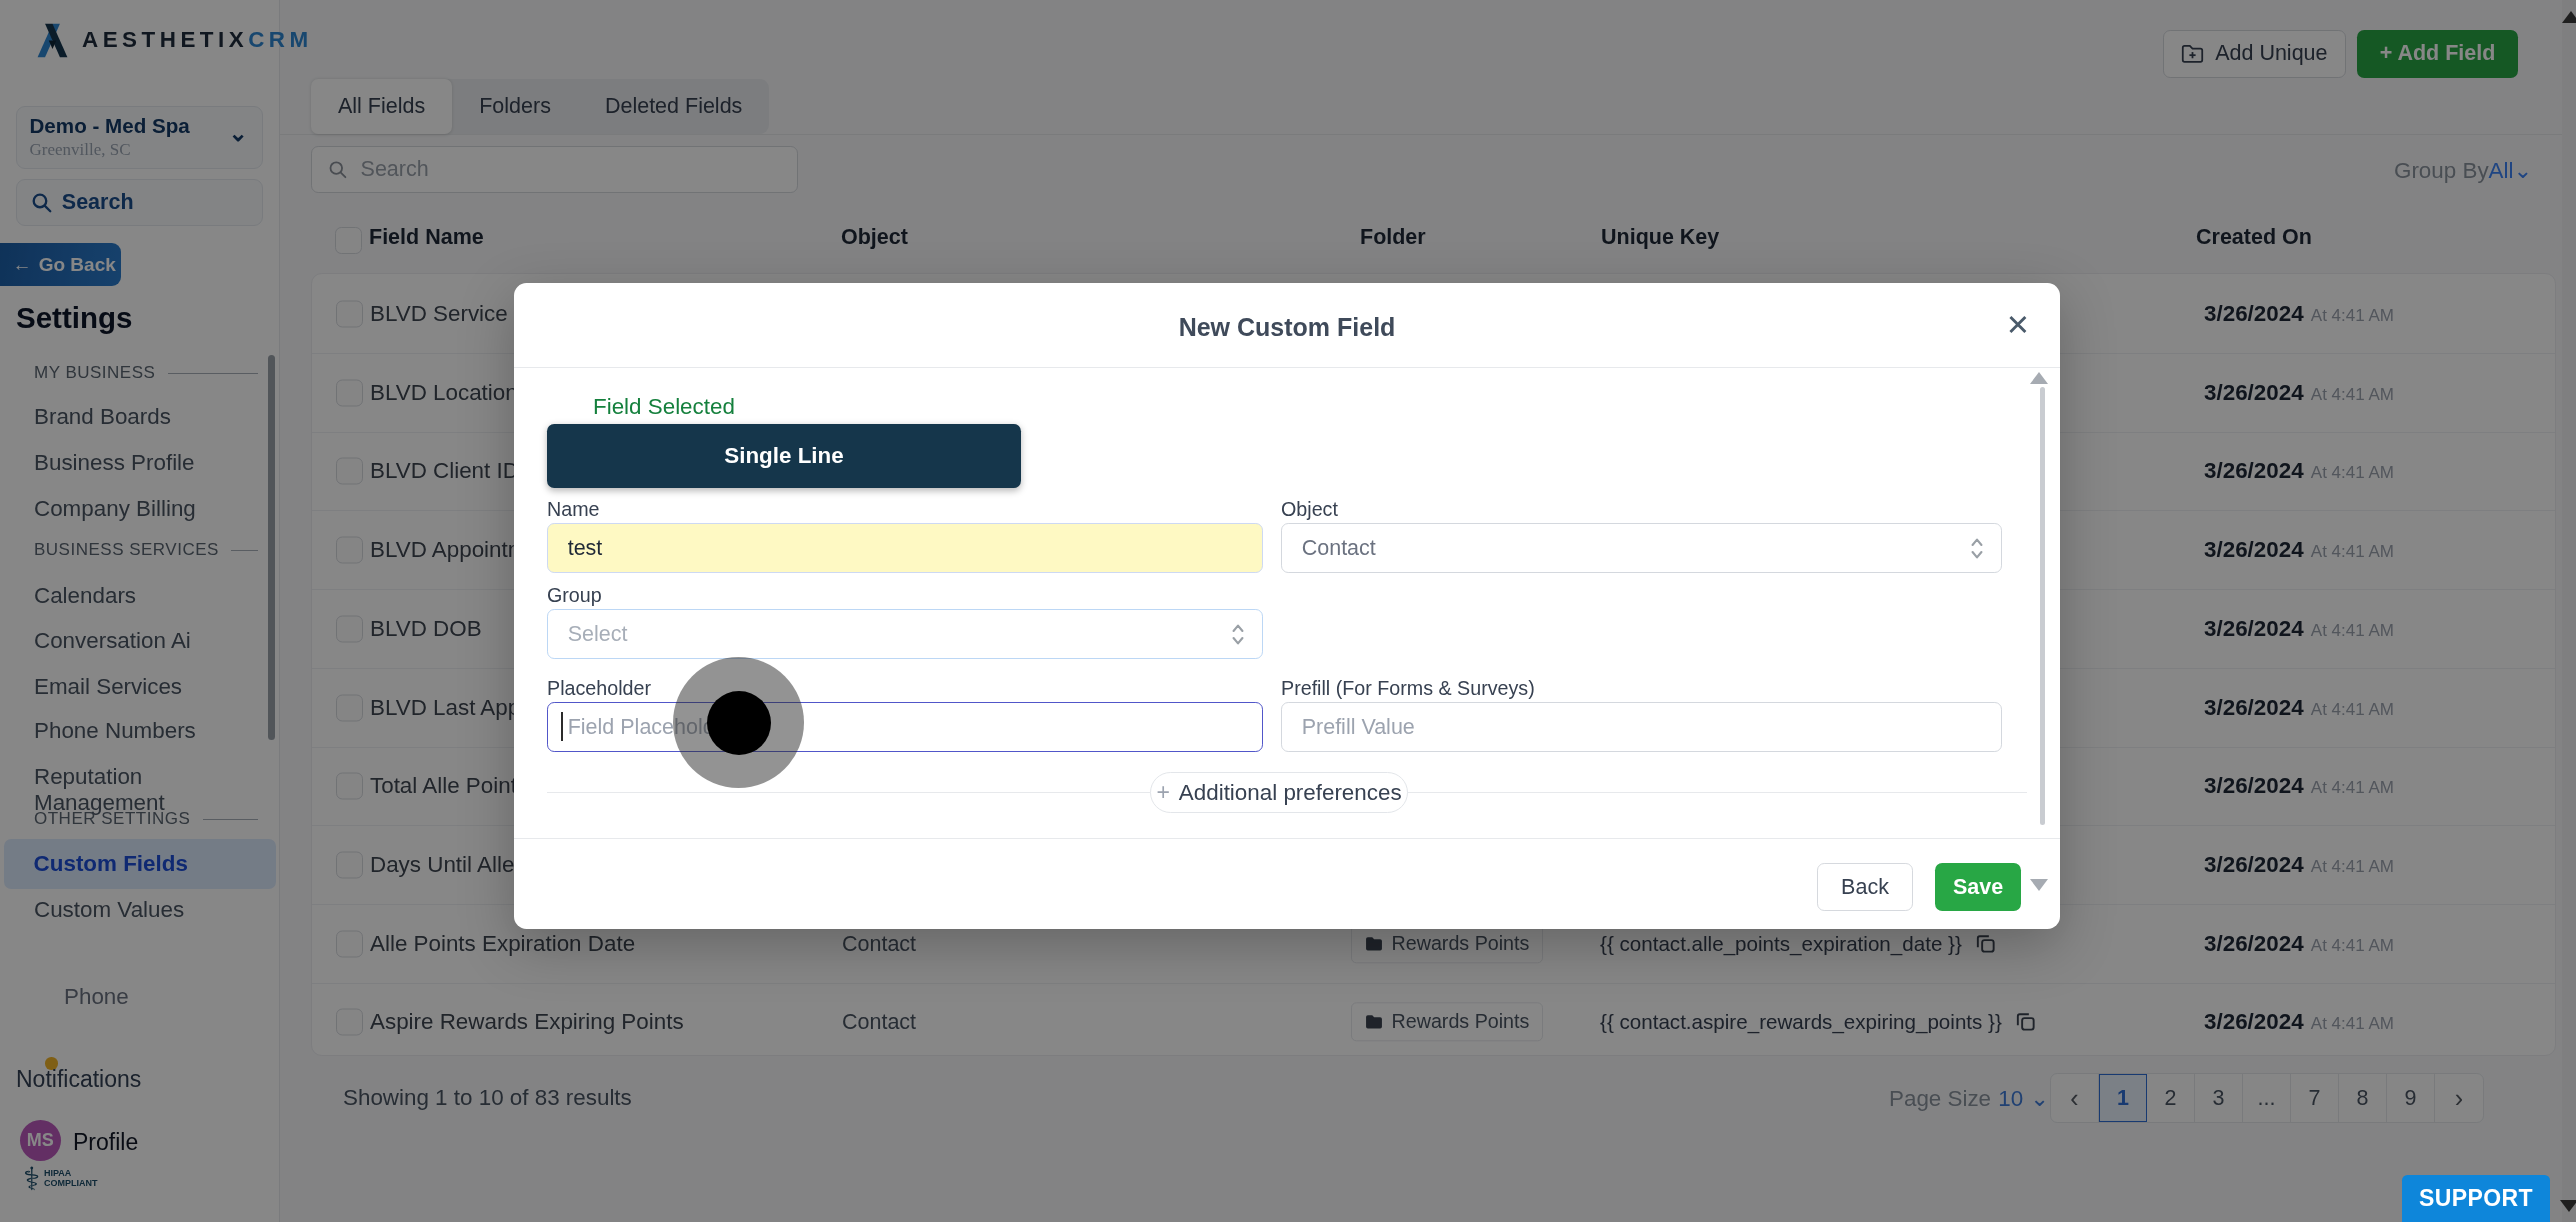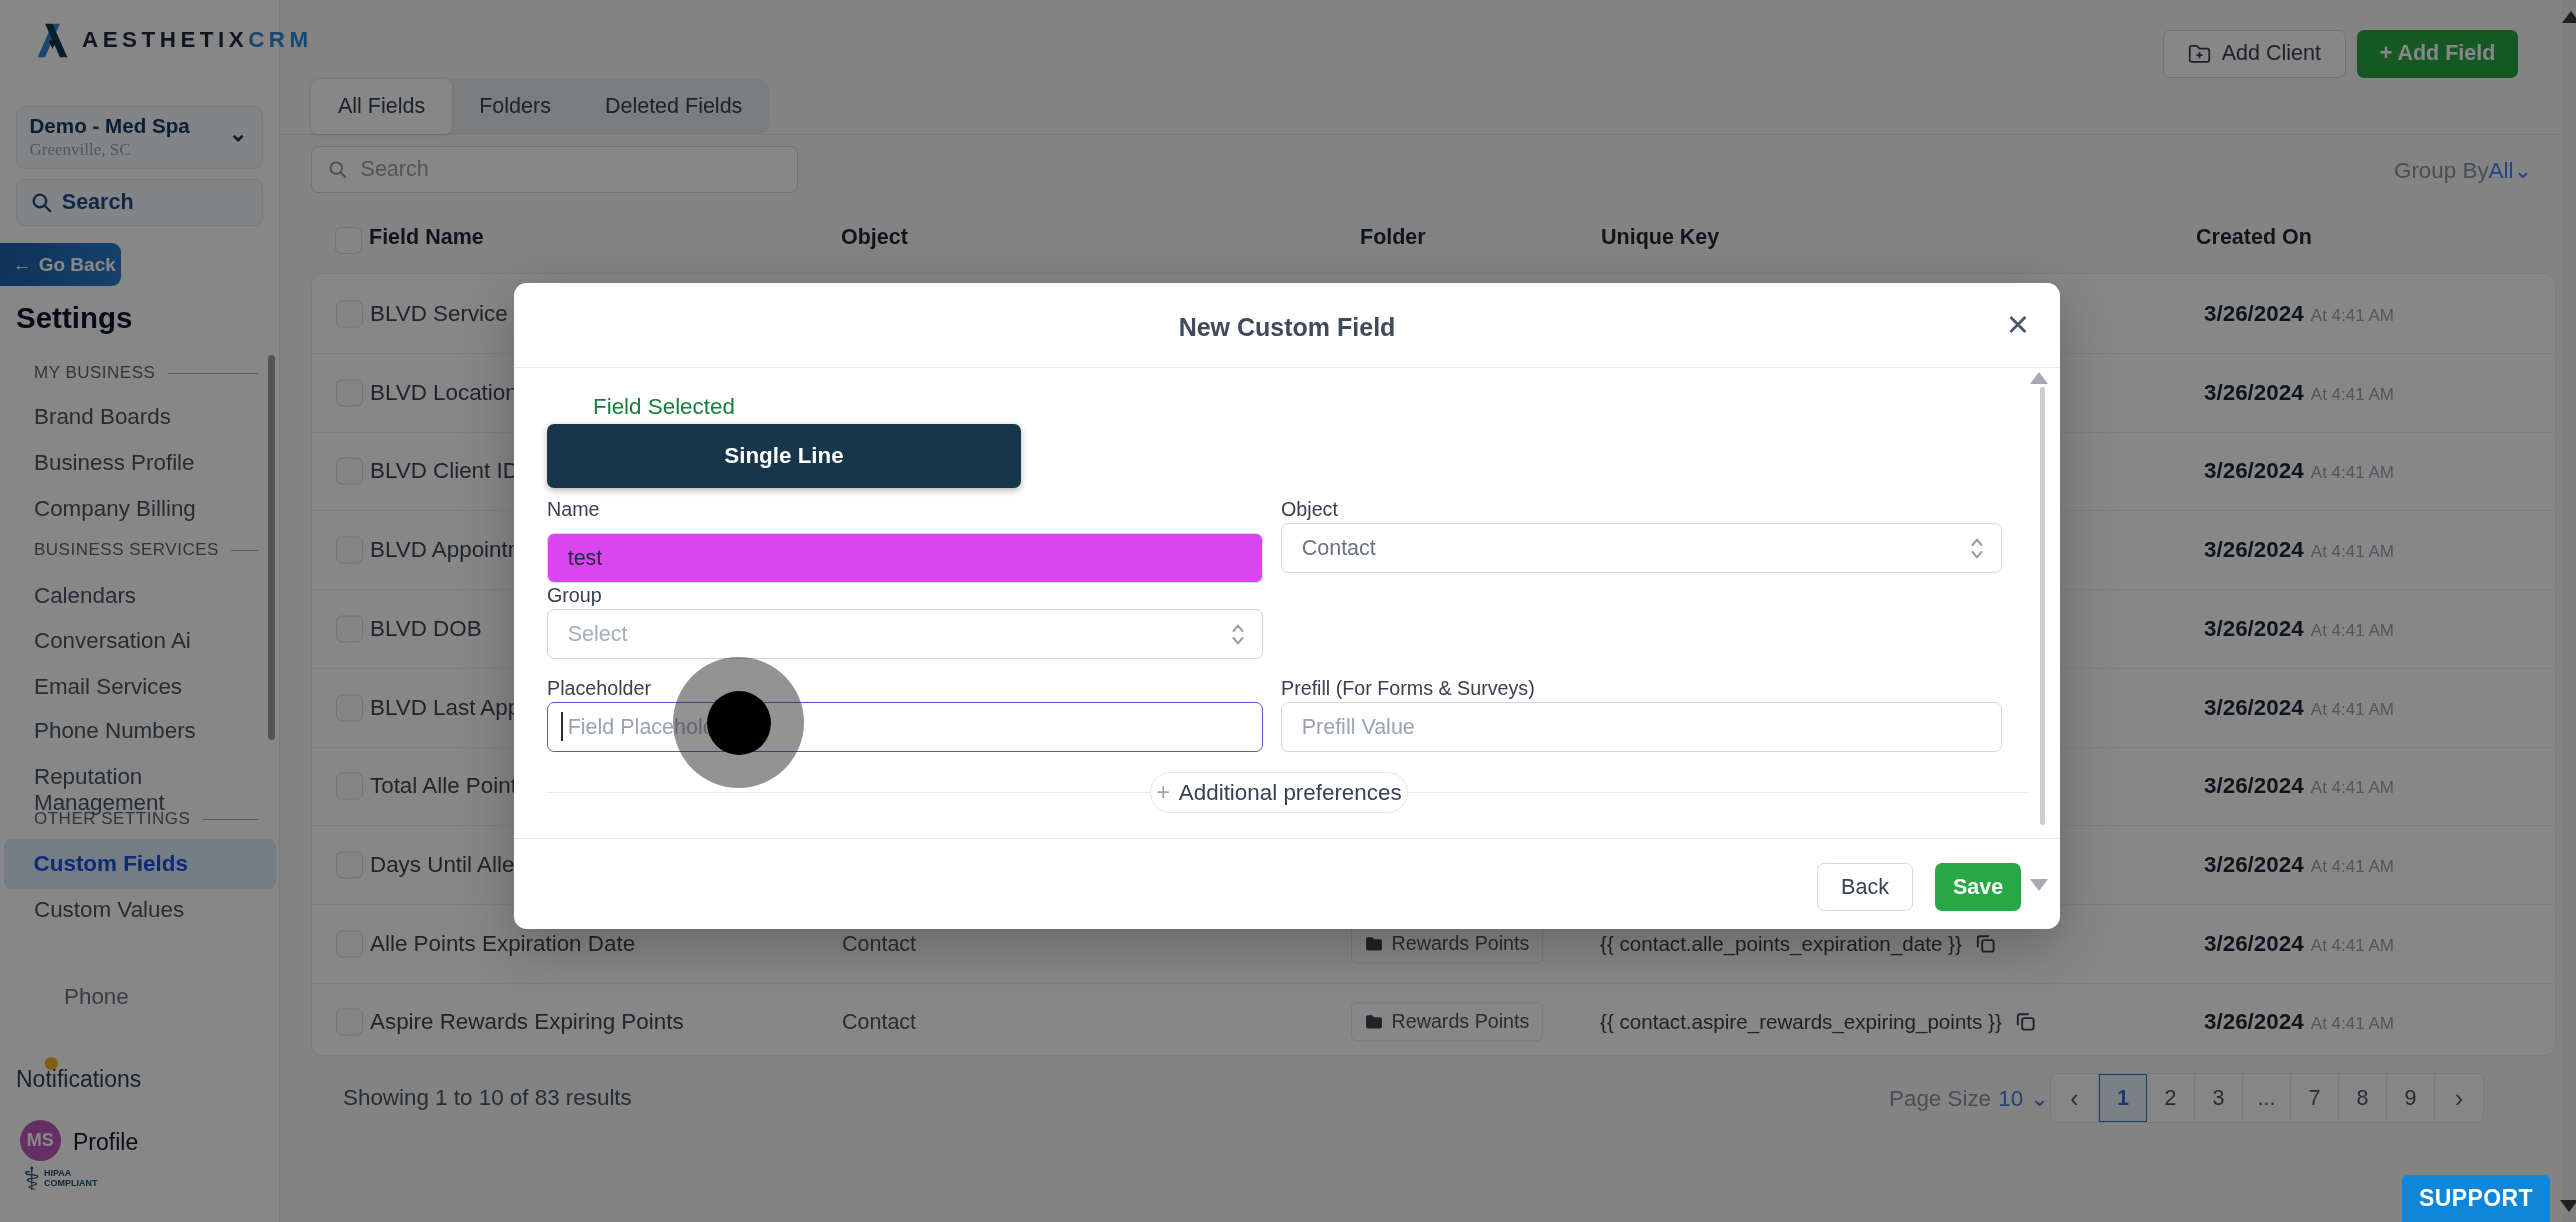--- a/index.html
+++ b/index.html
@@ -97,21 +97,21 @@
   .m-label{position:absolute;font-size:19.7px;color:#374151;}
   .m-label.muted{font-size:22.4px;color:#15803d;margin-left:46px;}
   .fieldtype{position:absolute;left:33px;top:141px;width:474px;height:64px;background:#15364b;border-radius:7.2px;
              color:#fff;font-size:22.4px;font-weight:600;display:flex;align-items:center;justify-content:center;
              box-shadow:0 2.7px 7.2px rgba(0,0,0,.28);}
   .m-input{position:absolute;height:50px;border-radius:7.2px;box-sizing:border-box;font-size:21.5px;
            padding:0 19.7px;border:0.9px solid #d4d8de;background:#fff;color:#1f2937;
            font-family:"Liberation Sans",sans-serif;outline:none;}
   .m-input::placeholder{color:#9ca3af;}
   .m-select{display:flex;align-items:center;justify-content:space-between;color:#6b7280;padding-right:16px;}
-  .m-name{background:#d946ef;border-color:#cdd9f3;margin-top:10px;}
+  .m-name{background:#fef9c3;border-color:#cdd9f3;}
   .m-group{border-color:#bcd7f5;color:#a7aeb8;}
   .m-focus{border:1.8px solid #5156c9;}
   .caret{position:absolute;left:47px;top:429px;width:1.8px;height:29px;background:#2b2b2b;}
   .m-divider-mid{position:absolute;left:33px;right:33px;top:509px;height:0.9px;background:#e7e9ec;}
   .addpref{position:absolute;left:636px;top:489px;width:256px;height:39px;border:0.9px solid #e3e6ea;
            border-radius:894px;background:#fff;display:flex;align-items:center;justify-content:center;gap:9px;
            font-size:22.4px;color:#374151;}
   .addpref .plus{color:#9ca3af;font-size:23px;}
   .m-fline{position:absolute;left:0;right:0;top:555px;height:0.9px;background:#e7e9ec;}
   .m-back{position:absolute;left:1303px;top:580px;width:96px;height:48px;font-size:21.5px;}
@@ -219,21 +219,21 @@
     <div class="tab">Folders</div>
     <div class="tab">Deleted Fields</div>
   </div>
 
   <div class="btn-outline abs" style="left:2163px;top:29.5px;width:183px;height:48px;">
     <svg width="23" height="19.7" viewBox="0 0 26 22">
       <path d="M2 4 a2 2 0 0 1 2-2 h6 l3 3 h9 a2 2 0 0 1 2 2 v11 a2 2 0 0 1 -2 2 H4 a2 2 0 0 1 -2-2 Z" fill="none" stroke="#374151" stroke-width="2"></path>
       <line x1="13" y1="9" x2="13" y2="16" stroke="#374151" stroke-width="2"></line>
         <line x1="9.5" y1="12.5" x2="16.5" y2="12.5" stroke="#374151" stroke-width="2"></line>
     </svg>
-    <span>Add Client</span>
+    <span>Add Unique</span>
   </div>
   <div class="btn-green abs" style="left:2357px;top:29.5px;width:161px;height:48px;">+ Add Field</div>
 
   <div class="search-input">
     <svg width="21.5" height="21.5" viewBox="0 0 24 24">
         <circle cx="10" cy="10" r="7" fill="none" stroke="#8a9099" stroke-width="2.2"></circle>
         <line x1="15.5" y1="15.5" x2="21" y2="21" stroke="#8a9099" stroke-width="2.2" stroke-linecap="round"></line>
       </svg>
     <input type="text" placeholder="Search" style="">
   </div>

